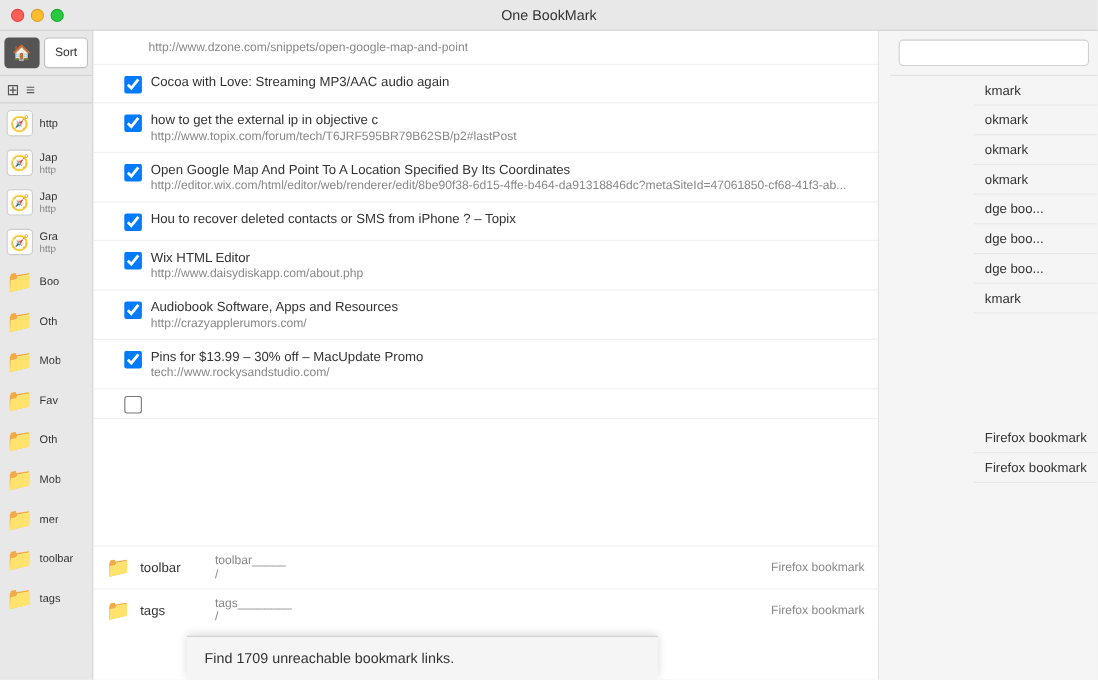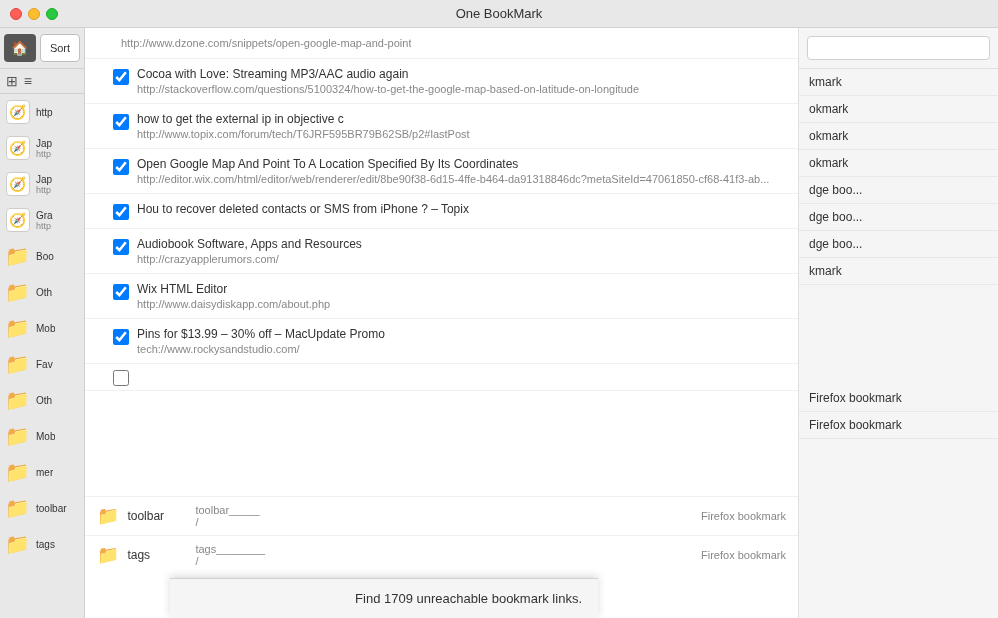--- a/index.html
+++ b/index.html
@@ -190,35 +190,36 @@
       color: #888;
       overflow: hidden;
       text-overflow: ellipsis;
       white-space: nowrap;
     }
 
     
     .bookmark-url-only {
       font-size: 11px;
       color: #888;
-      padding: 6px 12px;
+      padding: 6px 26px;
       border-bottom: 1px solid #f0f0f0;
       display: flex;
       align-items: center;
       gap: 8px;
     }
 
     
     .right-panel {
       width: 200px;
       background: #f5f5f5;
       border-left: 1px solid #e0e0e0;
       display: flex;
       flex-direction: column;
       overflow: hidden;
+      align-items: flex-end;
     }
     .right-search {
       padding: 8px;
       border-bottom: 1px solid #e0e0e0;
     }
     .right-search input {
       width: 100%;
       padding: 4px 8px;
       border: 1px solid #d0d0d0;
       border-radius: 4px;
@@ -246,21 +247,21 @@
     .bottom-panel {
       position: absolute;
       bottom: 0;
       left: 85px;
       right: 200px;
       background: #f5f5f5;
       border-top: 1px solid #d0d0d0;
       padding: 12px 16px;
       display: flex;
       align-items: center;
-      justify-content: flex-end;
+      justify-content: flex-start;
       z-index: 20;
       box-shadow: 0 -2px 8px rgba(0,0,0,0.15);
     }
     .bottom-panel-text {
       font-size: 13px;
       color: #333;
       font-weight: 500;
     }
     .bottom-panel-buttons {
       display: flex;
@@ -384,21 +385,20 @@
 
       <div class="bookmark-url-only">
         <input type="checkbox" class="bookmark-checkbox" checked="" style="visibility: hidden;">
         <span class="bookmark-url">http://www.dzone.com/snippets/open-google-map-and-point</span>
       </div>
 
       <div class="bookmark-item">
         <input type="checkbox" class="bookmark-checkbox" checked="" style="">
         <div class="bookmark-content">
           <div class="bookmark-title">Cocoa with Love: Streaming MP3/AAC audio again</div>
-          <div class="bookmark-url">http://stackoverflow.com/questions/5100324/how-to-get-the-google-map-based-on-latitude-on-longitude</div>
         </div>
       </div>
 
       <div class="bookmark-item">
         <input type="checkbox" class="bookmark-checkbox" checked="" style="">
         <div class="bookmark-content">
           <div class="bookmark-title">how to get the external ip in objective c</div>
           <div class="bookmark-url">http://www.topix.com/forum/tech/T6JRF595BR79B62SB/p2#lastPost</div>
         </div>
       </div>
@@ -415,30 +415,30 @@
       <div class="bookmark-item">
         <input type="checkbox" class="bookmark-checkbox" checked="" style="">
         <div class="bookmark-content">
           <div class="bookmark-title">Hou to recover deleted contacts or SMS from iPhone ? – Topix</div>
         </div>
       </div>
 
       <div class="bookmark-item">
         <input type="checkbox" class="bookmark-checkbox" checked="" style="">
         <div class="bookmark-content">
+          <div class="bookmark-title">Wix HTML Editor</div>
+          <div class="bookmark-url">http://www.daisydiskapp.com/about.php</div>
+        </div>
+      </div>
+
+      <div class="bookmark-item">
+        <input type="checkbox" class="bookmark-checkbox" checked="" style="">
+        <div class="bookmark-content">
           <div class="bookmark-title">Audiobook Software, Apps and Resources</div>
           <div class="bookmark-url">http://crazyapplerumors.com/</div>
-        </div>
-      </div>
-
-      <div class="bookmark-item">
-        <input type="checkbox" class="bookmark-checkbox" checked="" style="">
-        <div class="bookmark-content">
-          <div class="bookmark-title">Wix HTML Editor</div>
-          <div class="bookmark-url">http://www.daisydiskapp.com/about.php</div>
         </div>
       </div>
 
       <div class="bookmark-item">
         <input type="checkbox" class="bookmark-checkbox" checked="" style="">
         <div class="bookmark-content">
           <div class="bookmark-title">Pins for $13.99 – 30% off – MacUpdate Promo</div>
           <div class="bookmark-url">tech://www.rockysandstudio.com/</div>
         </div>
       </div>

